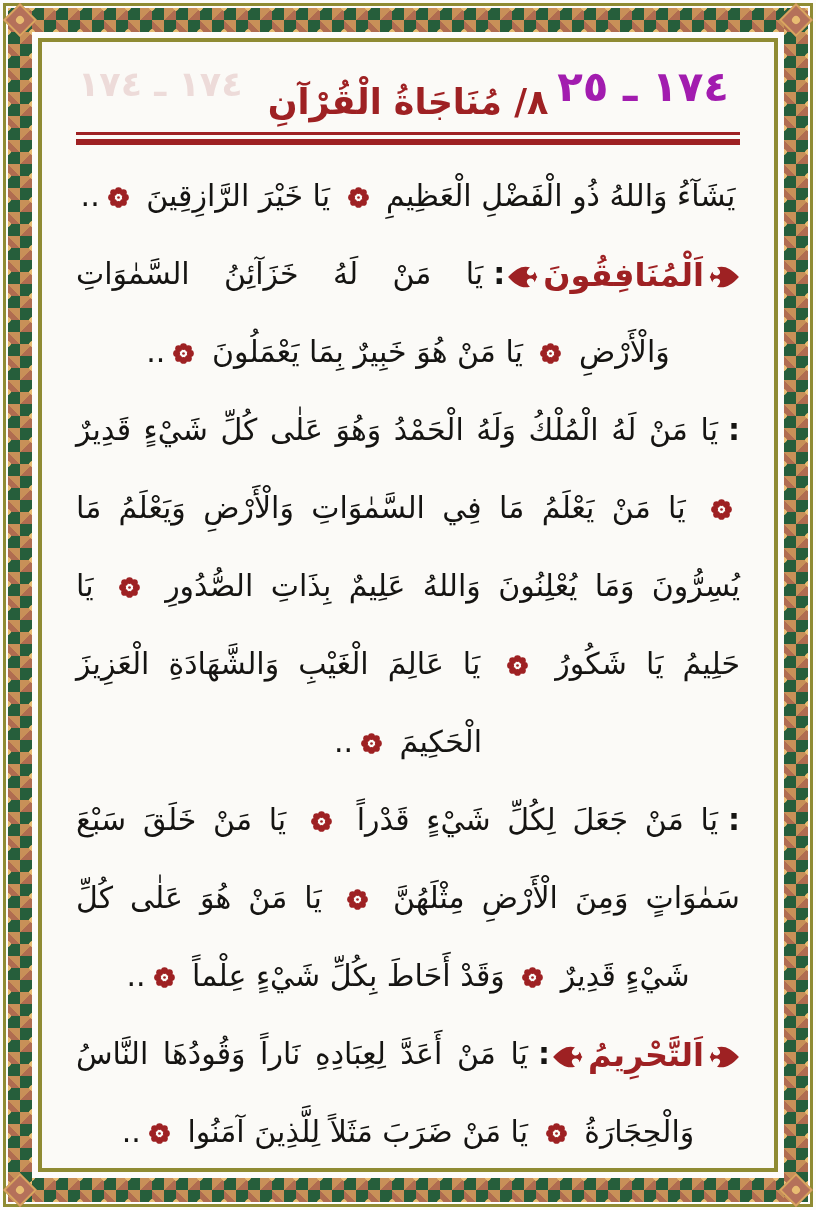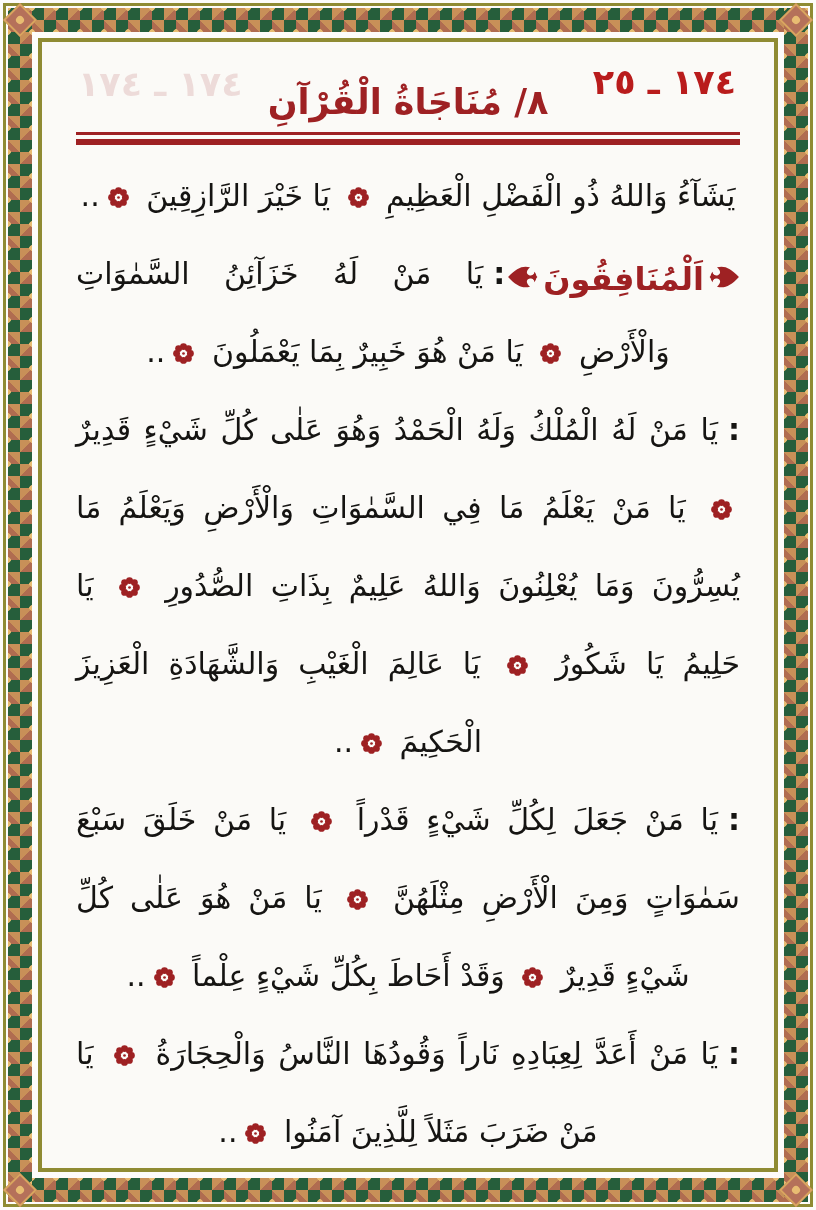--- a/index.html
+++ b/index.html
@@ -24,34 +24,34 @@
   .corner{position:absolute;width:20px;height:20px;background:#b5715a;border:2px solid #d9a55f;
     transform:rotate(45deg);}
   .corner::after{content:"";position:absolute;left:6px;top:6px;width:8px;height:8px;border-radius:50%;background:#e8bc72;}
   .corner-tl{top:8px;left:8px;} .corner-tr{top:8px;right:8px;}
   .corner-bl{bottom:8px;left:8px;} .corner-br{bottom:8px;right:8px;}
   .frame-inner{position:absolute;inset:38px;border:4px solid #8f8b33;background:#fbfaf7;}
 
   
   .content{position:absolute;inset:42px;padding:0 34px;direction:rtl;}
   .header{position:relative;height:58px;margin-top:20px;}
-  .page-numbers{position:absolute;right:4px;top:0;color:#b91c1c;font-size:35px;font-weight:700;letter-spacing:2px;}
+  .page-numbers{position:absolute;right:11px;top:0;color:#a21caf;font-size:42px;font-weight:700;letter-spacing:2px;}
   .page-title{position:absolute;left:50%;transform:translateX(-50%);top:0;color:#9e2123;
     font-size:35px;font-weight:700;white-space:nowrap;z-index:1;margin-top:20px;}
   .watermark{position:absolute;left:2px;top:2px;color:rgba(158,33,35,0.14);font-size:35px;font-weight:700;
     letter-spacing:2px;z-index:0;}
   .double-rule{margin-top:12px;height:4px;border-top:3px solid #9e2123;border-bottom:6px solid #9e2123;}
 
   .body-text{margin-top:12px;color:#151412;font-size:30px;line-height:78px;
     text-align:justify;text-align-last:center;}
   .verse{margin:0;}
   .verse-text{}
   .rosette{display:inline-block;width:23px;height:23px;vertical-align:-3px;color:#9e2123;margin:0 7px;}
 
-  .sec-head{display:inline-flex;align-items:flex-start;vertical-align:-7px;margin-left:2px;}
+  .sec-head{display:inline-flex;align-items:flex-end;vertical-align:-7px;margin-left:2px;}
   .sec-name{color:#9e2123;font-weight:700;font-size:32px;line-height:1;padding:0 4px;}
   .orn{display:inline-block;vertical-align:middle;}
   .orn-left{transform:scaleX(-1);}
   .sec-colon{font-weight:700;margin-left:10px;}
 </style>
 </head>
 <body>
 
 <div class="page">
 
@@ -249,21 +249,35 @@
                 <circle cx="19.2" cy="12" r="3.6"></circle>
                 <circle cx="6.9" cy="6.9" r="3.6"></circle>
                 <circle cx="17.1" cy="6.9" r="3.6"></circle>
                 <circle cx="6.9" cy="17.1" r="3.6"></circle>
                 <circle cx="17.1" cy="17.1" r="3.6"></circle>
               </g>
               <circle cx="12" cy="12" r="3" fill="#fbfaf7"></circle>
               <circle cx="12" cy="12" r="1.4" fill="currentColor"></circle>
             </svg>..</span></p>
 
-      <p class="verse"><span class="sec-colon">:</span><span class="verse-text">يَا مَنْ أَعَدَّ لِعِبَادِهِ نَاراً وَقُودُهَا النَّاسُ وَالْحِجَارَةُ <svg class="rosette" viewBox="0 0 24 24">
+      <p class="verse"><span class="sec-head">
+            <svg class="orn" viewBox="0 0 34 30" width="32" height="28">
+              <g fill="#9e2123">
+                <path d="M33 15 C24 5.5 18 2.5 9.5 4.5 C13.5 8 14 11.5 10.5 13 C7.5 14.2 4.5 12.5 5 9.5 C1.8 12 1.8 18 5 20.5 C4.5 17.5 7.5 15.8 10.5 17 C14 18.5 13.5 22 9.5 25.5 C18 27.5 24 24.5 33 15 Z"></path>
+                <path d="M1.6 15 L5 11.4 L8.4 15 L5 18.6 Z"></path>
+              </g>
+            </svg>
+            <span class="sec-name">اَلتَّحْرِيمُ</span>
+            <svg class="orn orn-left" viewBox="0 0 34 30" width="32" height="28">
+              <g fill="#9e2123">
+                <path d="M33 15 C24 5.5 18 2.5 9.5 4.5 C13.5 8 14 11.5 10.5 13 C7.5 14.2 4.5 12.5 5 9.5 C1.8 12 1.8 18 5 20.5 C4.5 17.5 7.5 15.8 10.5 17 C14 18.5 13.5 22 9.5 25.5 C18 27.5 24 24.5 33 15 Z"></path>
+                <path d="M1.6 15 L5 11.4 L8.4 15 L5 18.6 Z"></path>
+              </g>
+            </svg>
+          </span><span class="sec-colon">:</span><span class="verse-text">يَا مَنْ أَعَدَّ لِعِبَادِهِ نَاراً وَقُودُهَا النَّاسُ وَالْحِجَارَةُ <svg class="rosette" viewBox="0 0 24 24">
               <g fill="currentColor">
                 <circle cx="12" cy="4.8" r="3.6"></circle>
                 <circle cx="12" cy="19.2" r="3.6"></circle>
                 <circle cx="4.8" cy="12" r="3.6"></circle>
                 <circle cx="19.2" cy="12" r="3.6"></circle>
                 <circle cx="6.9" cy="6.9" r="3.6"></circle>
                 <circle cx="17.1" cy="6.9" r="3.6"></circle>
                 <circle cx="6.9" cy="17.1" r="3.6"></circle>
                 <circle cx="17.1" cy="17.1" r="3.6"></circle>
               </g>

